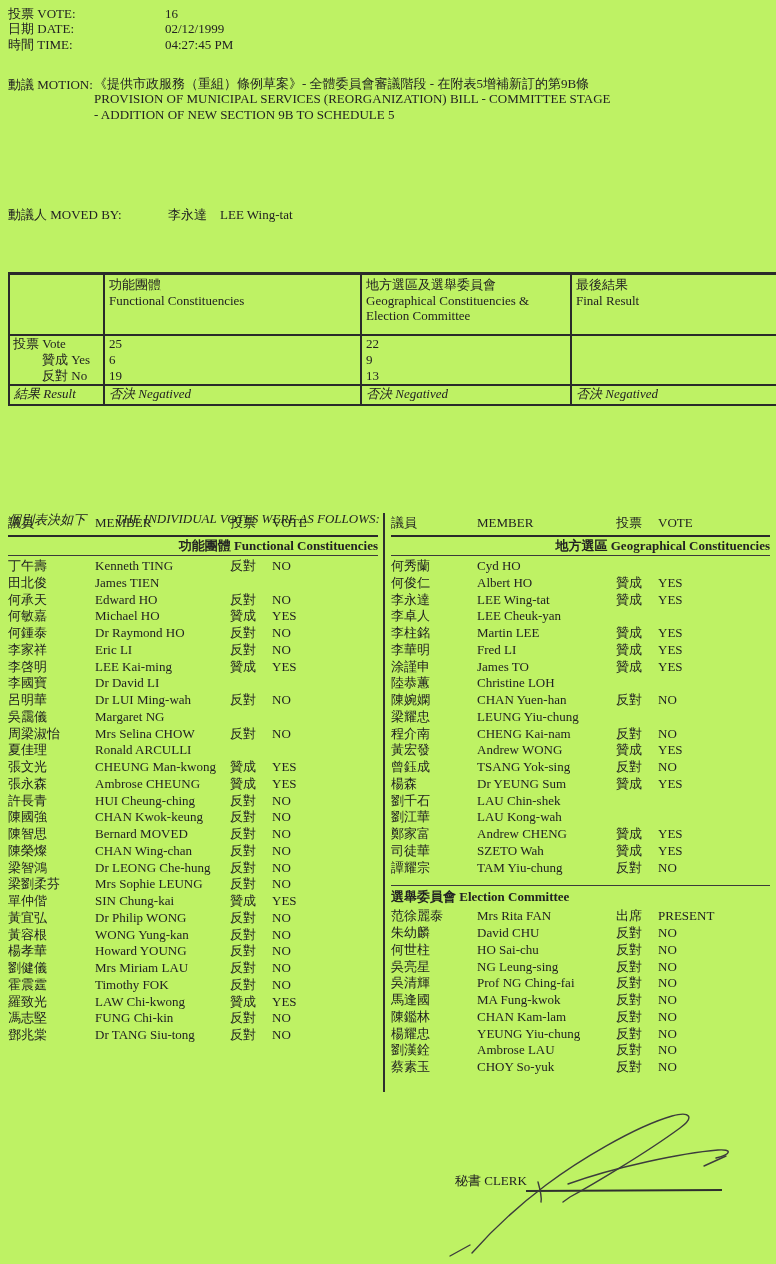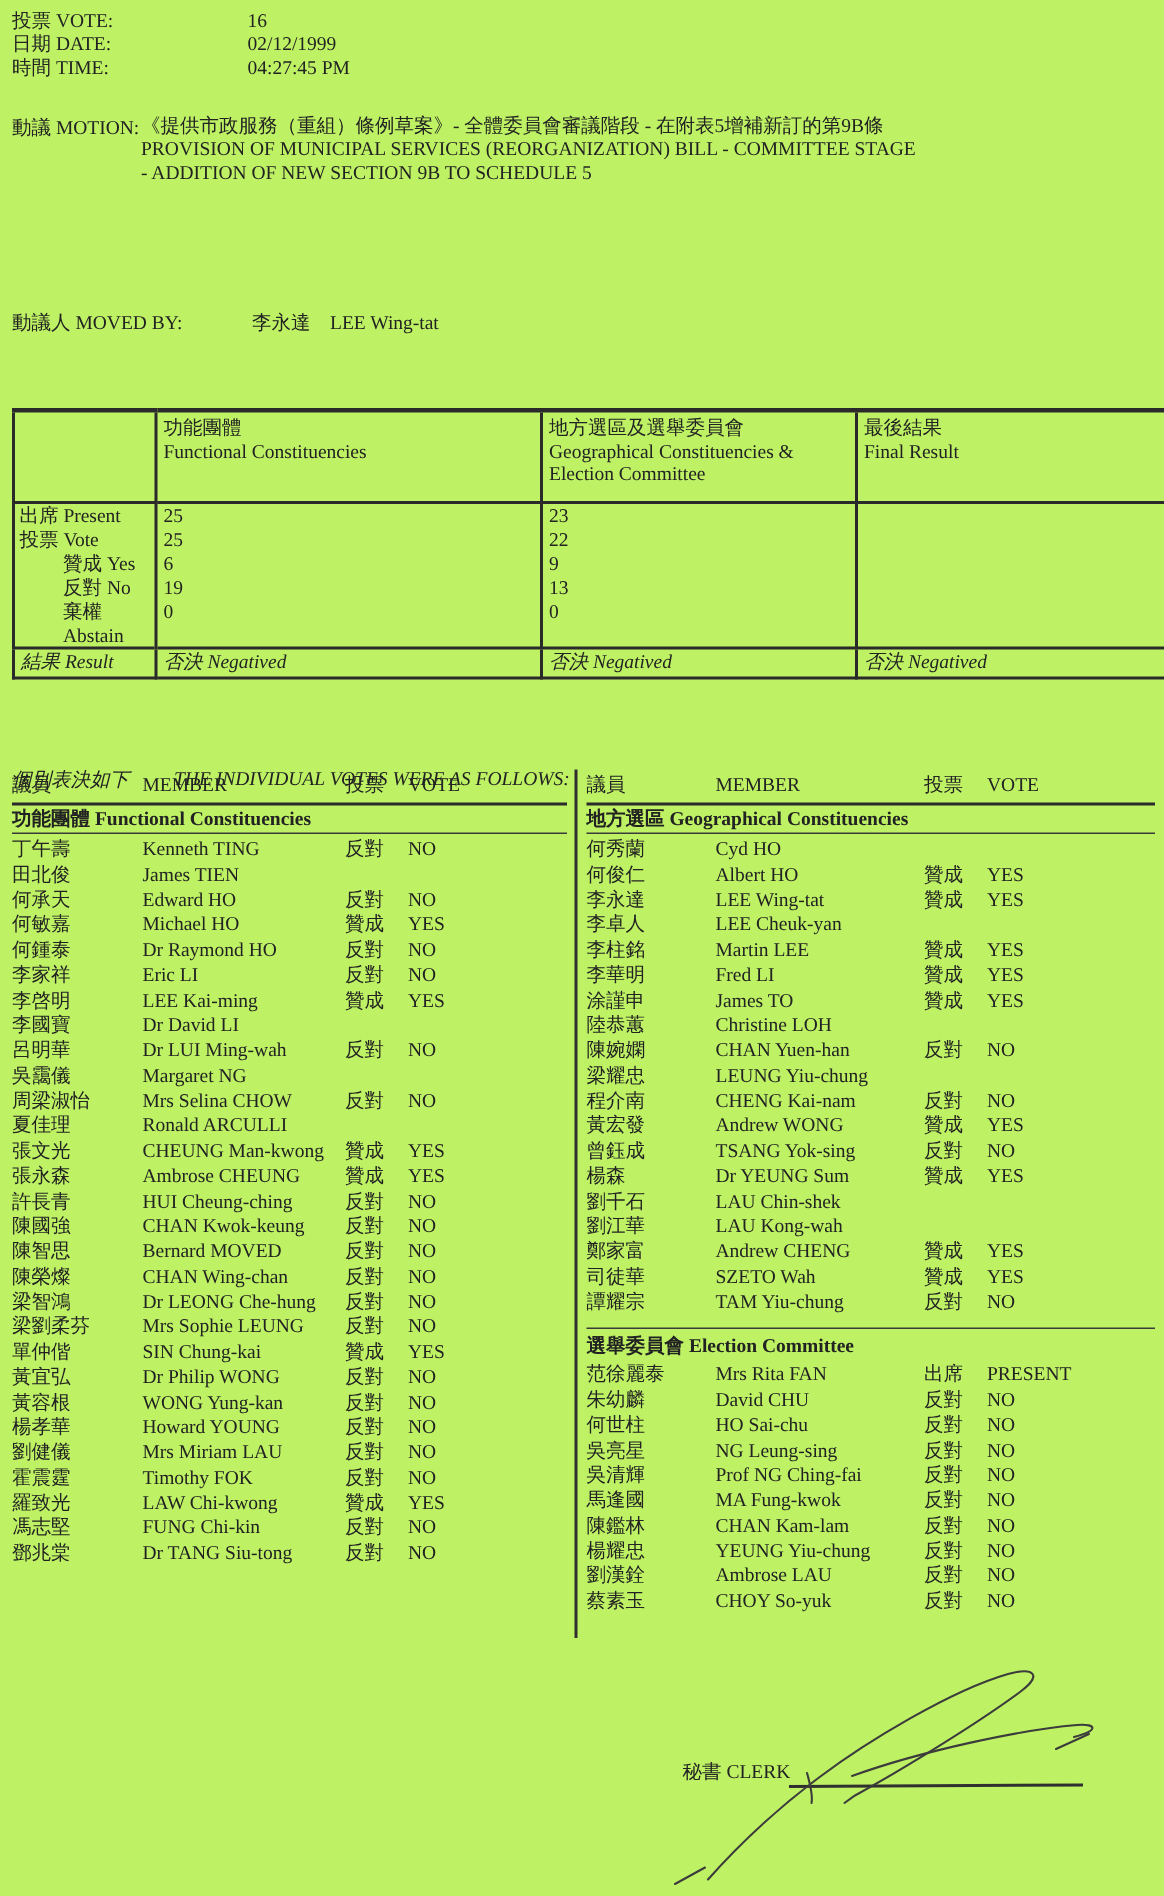--- a/index.html
+++ b/index.html
@@ -54,21 +54,21 @@
   .votes{position:absolute;left:0;top:513px;width:776px;height:580px;}
   .vdivider{position:absolute;left:383px;top:0;width:2px;height:579px;background:#2f2f2f;}
   .half{position:absolute;top:0;}
   .half.lft{left:8px;width:370px;}
   .half.rgt{left:391px;width:379px;}
   .vhead{display:grid;height:22px;line-height:20px;}
   .half.lft .vhead,.half.lft .mrow{grid-template-columns:87px 135px 42px 1fr;}
   .half.rgt .vhead,.half.rgt .mrow{grid-template-columns:86px 139px 42px 1fr;}
   .thick{height:0;border-top:2px solid #2a2a2a;}
   .thin{height:0;border-top:1px solid #3a3a3a;}
-  .sect{height:17px;line-height:16px;font-weight:bold;margin-top:1px;}
+  .sect{height:17px;line-height:16px;font-weight:bold;margin-top:1px;text-align:right;}
   .mlist{margin-top:2px;}
   .mrow{display:grid;height:16.75px;line-height:16.75px;white-space:nowrap;}
   .ecgap{height:9px;}
   .echead{height:18px;line-height:18px;font-weight:bold;margin-top:2px;}
   
   .clerk{position:absolute;left:455px;top:1172px;}
   .sig{position:absolute;left:420px;top:1105px;}
 </style>
 </head>
 <body>
@@ -113,51 +113,39 @@
         <div>Functional Constituencies</div>
       </td>
       <td class="c3">
         <div>地方選區及選舉委員會</div>
         <div>Geographical Constituencies &amp; Election Committee</div>
       </td>
       <td class="c4">
         <div>最後結果</div>
         <div>Final Result</div>
       </td>
-    </tr>
-    <tr class="body">
-      <td class="c1 lbl">出席 Present</td>
-      <td class="c2">25</td>
-      <td class="c3">23</td>
-      <td class="c4"></td>
     </tr>
     <tr class="body">
       <td class="c1 lbl">投票 Vote</td>
       <td class="c2">25</td>
       <td class="c3">22</td>
       <td class="c4"></td>
     </tr>
     <tr class="body">
       <td class="c1 lbl ind">贊成 Yes</td>
       <td class="c2">6</td>
       <td class="c3">9</td>
       <td class="c4"></td>
     </tr>
     <tr class="body">
       <td class="c1 lbl ind">反對 No</td>
       <td class="c2">19</td>
       <td class="c3">13</td>
       <td class="c4"></td>
     </tr>
-    <tr class="body">
-      <td class="c1 lbl ind">棄權 Abstain</td>
-      <td class="c2">0</td>
-      <td class="c3">0</td>
-      <td class="c4"></td>
-    </tr>
     <tr class="res">
       <td class="c1 lbl">結果 Result</td>
       <td class="c2">否決 Negatived</td>
       <td class="c3">否決 Negatived</td>
       <td class="c4">否決 Negatived</td>
     </tr>
   </tbody>
     </table>
 
   <div class="intro">

